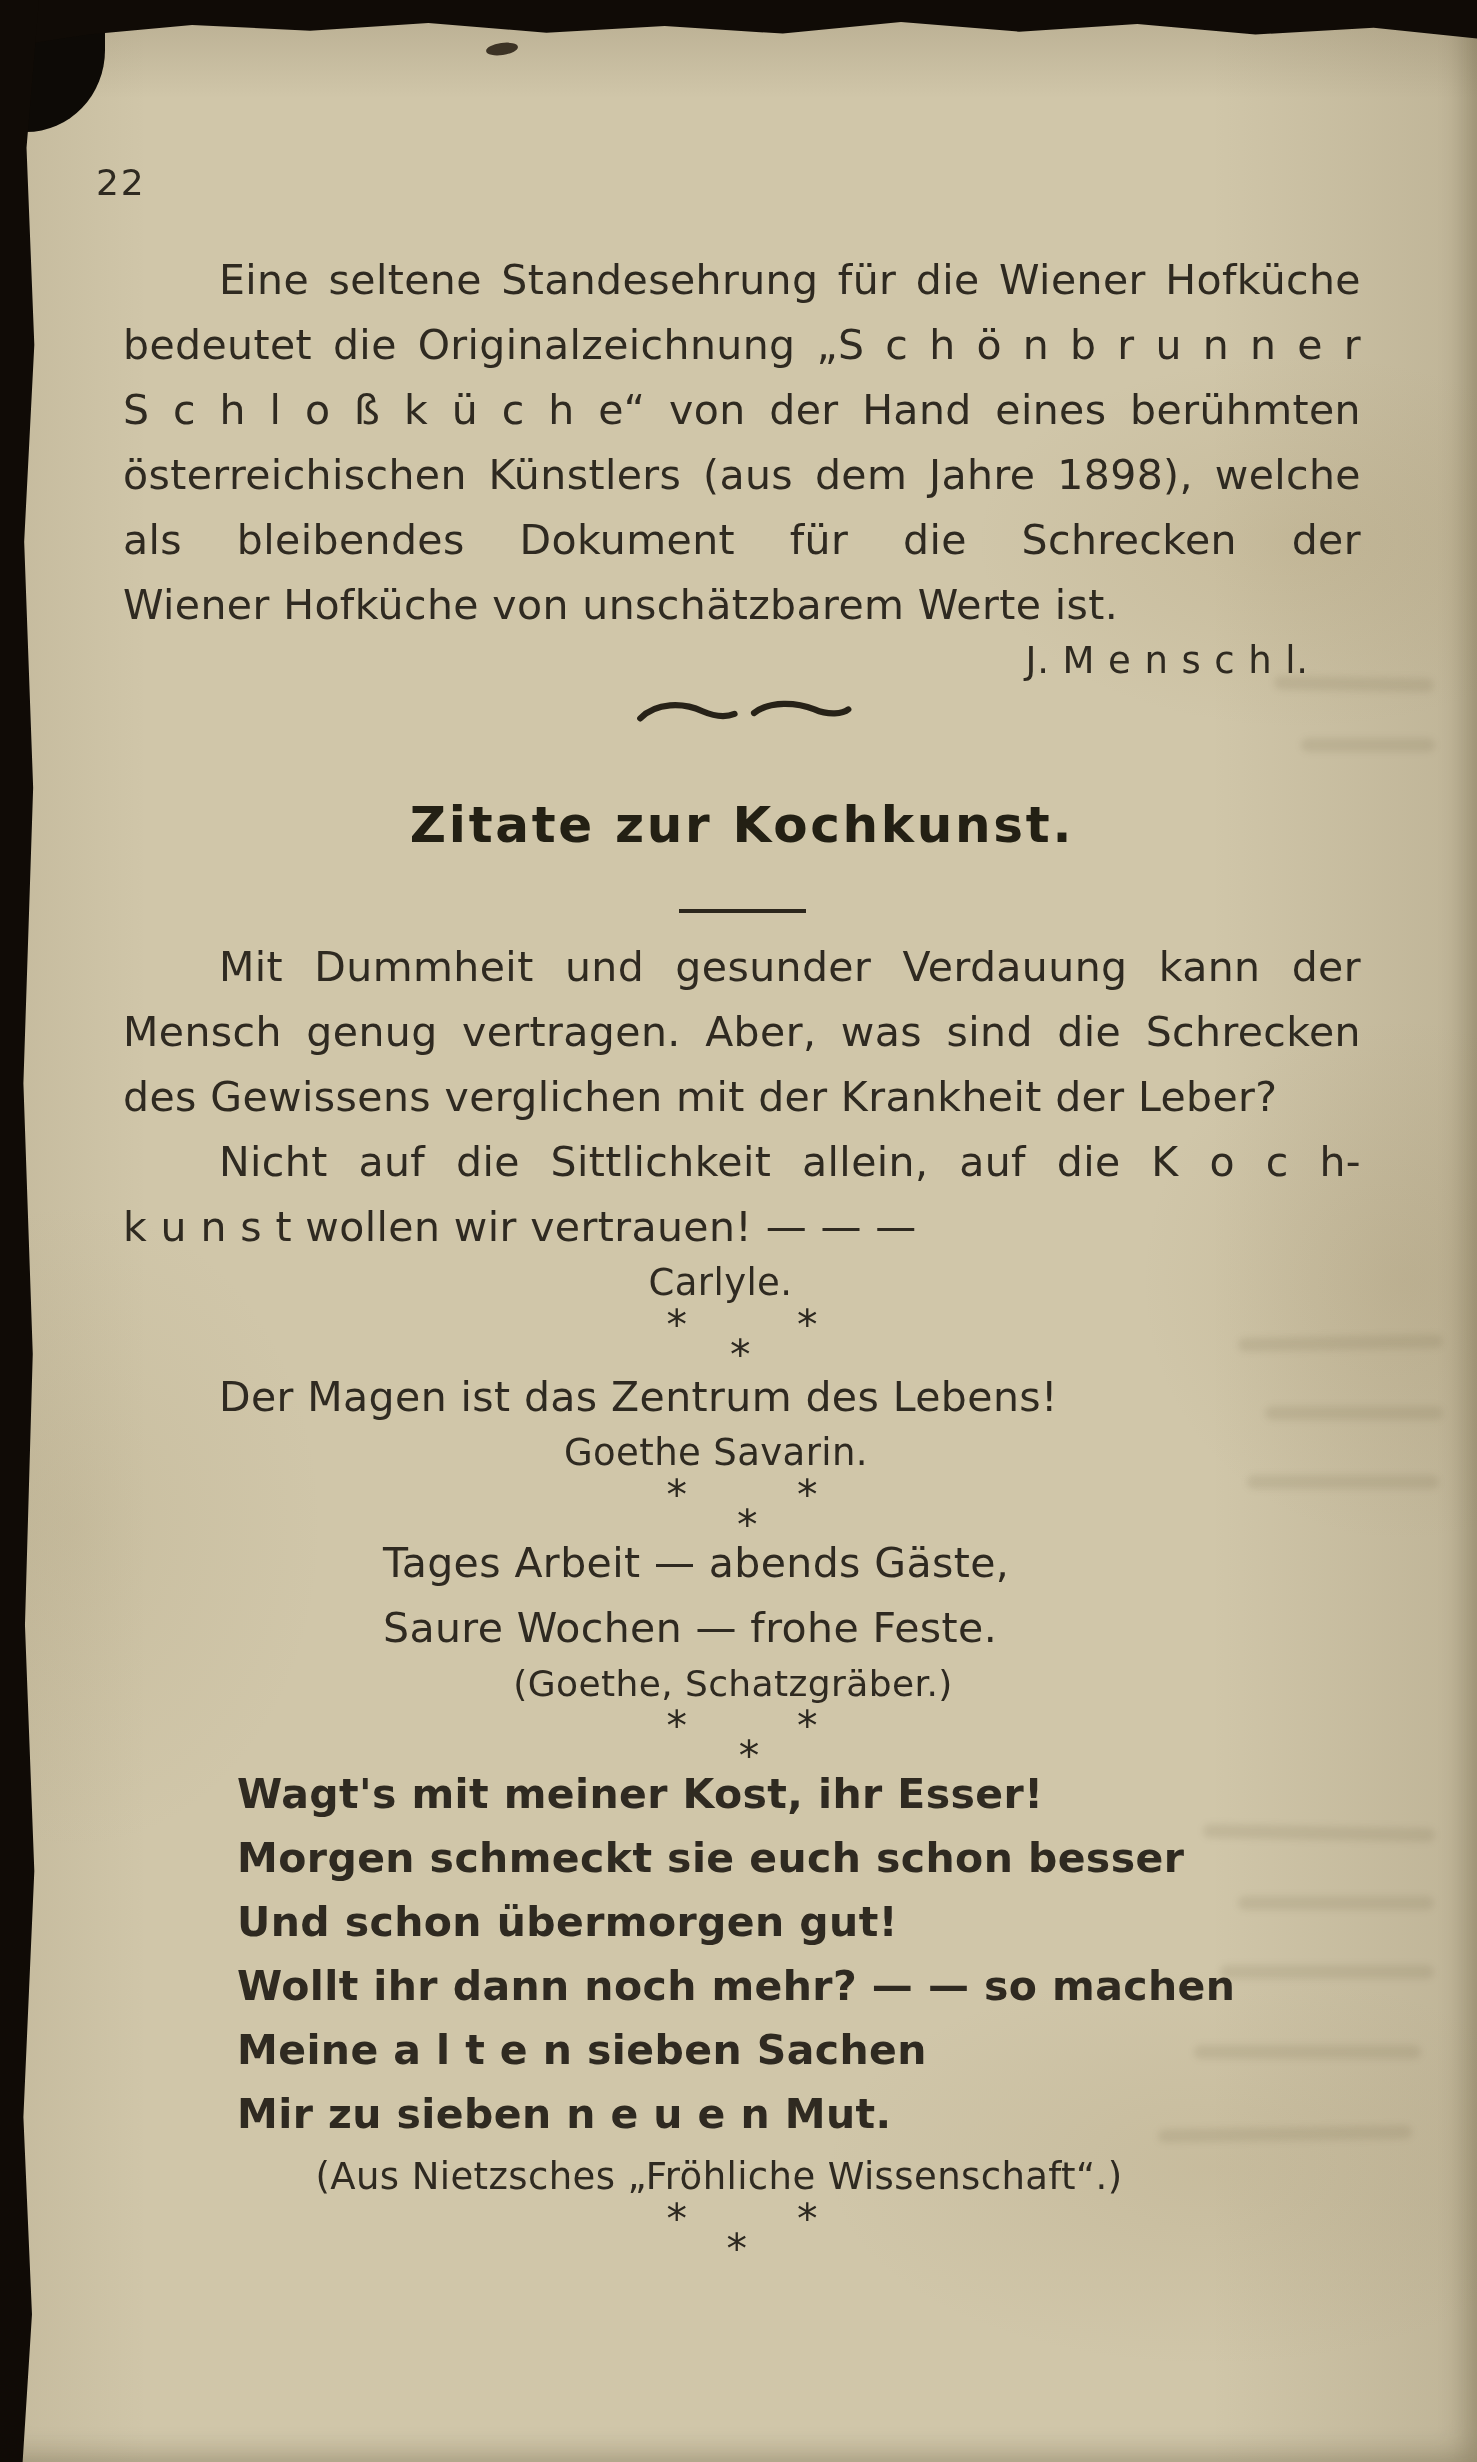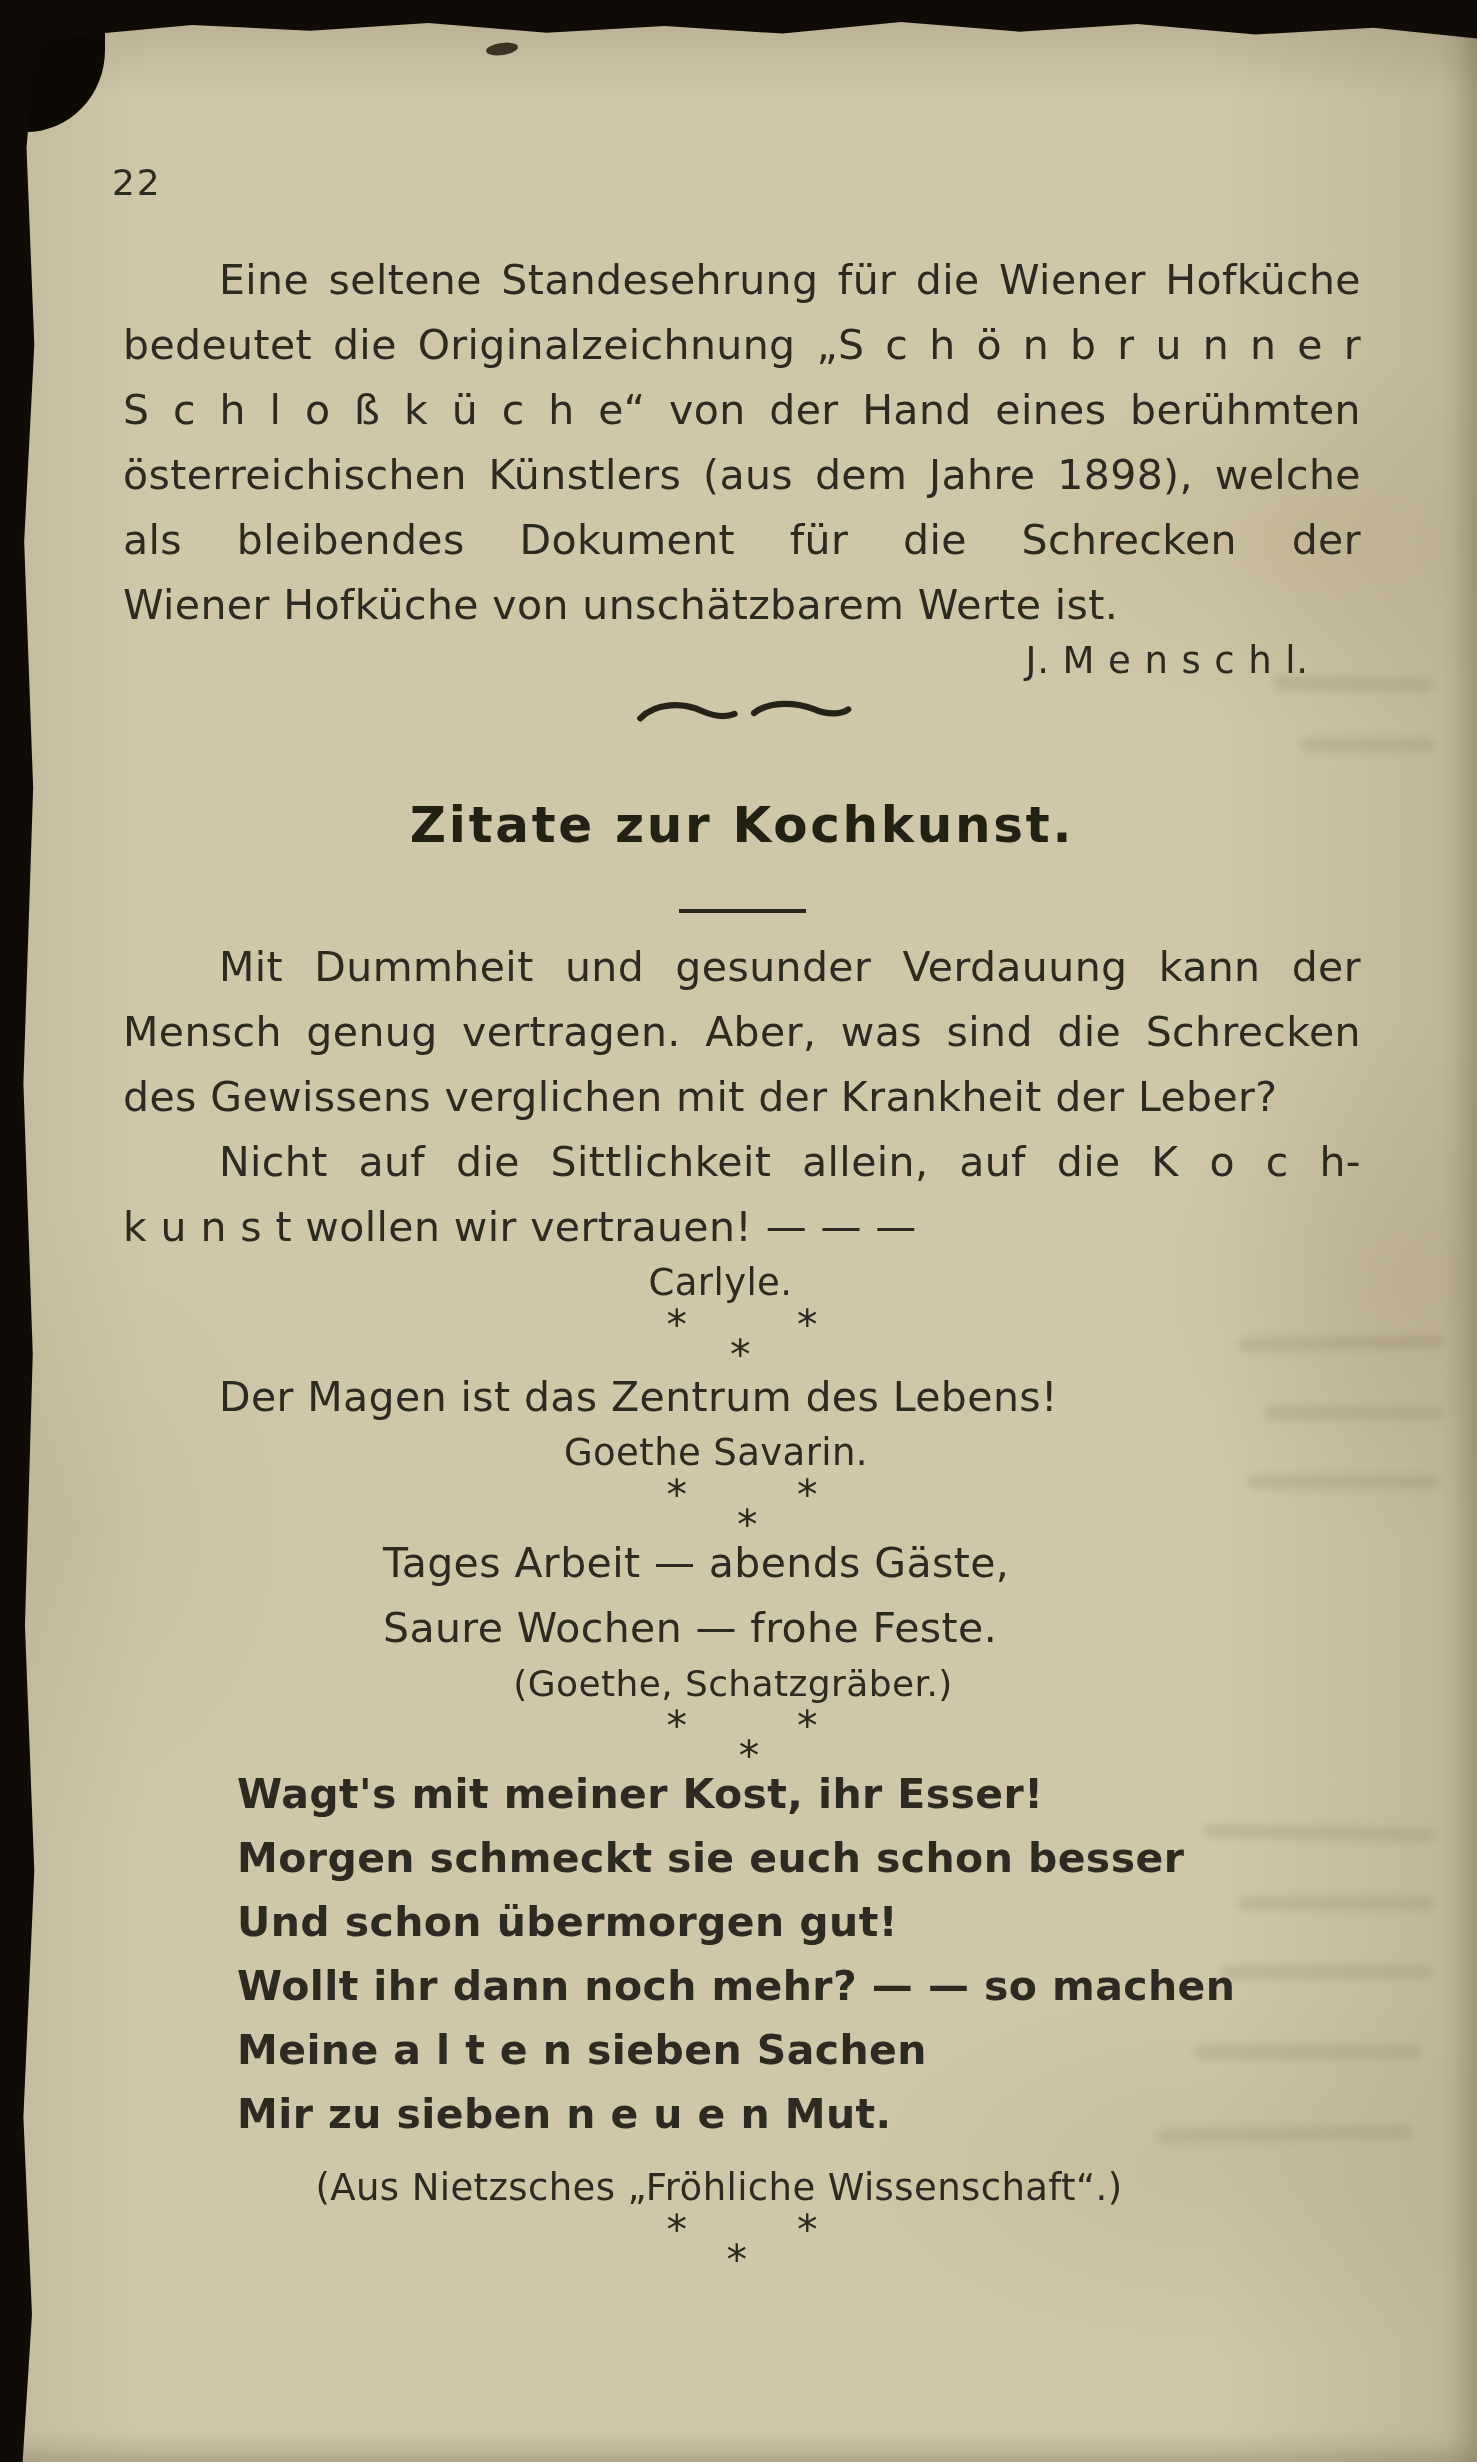--- a/index.html
+++ b/index.html
@@ -58,21 +58,21 @@
   .b3  { left: 1238px; top: 1336px; width: 205px; transform: rotate(-1deg); }
   .b4  { left: 1265px; top: 1406px; width: 178px; }
   .b5  { left: 1247px; top: 1475px; width: 192px; }
   .b6  { left: 1203px; top: 1826px; width: 232px; transform: rotate(1deg); }
   .b7  { left: 1238px; top: 1896px; width: 196px; }
   .b8  { left: 1220px; top: 1965px; width: 214px; }
   .b9  { left: 1194px; top: 2045px; width: 227px; }
   .b10 { left: 1158px; top: 2127px; width: 254px; transform: rotate(-1deg); }
 
   .page-number {
-    position: absolute; left: 112px; top: 162px;
+    position: absolute; left: 96px; top: 162px;
     font-size: 36px; letter-spacing: 1.8px; z-index: 4;
   }
   .content {
     position: absolute; left: 123px; top: 0; width: 1238px; z-index: 4;
   }
   .body-text { font-size: 41px; line-height: 65px; letter-spacing: 0.4px; }
   .jline { text-align: justify; text-align-last: justify; }
   .jlast { text-align-last: left; }
   .indent { text-indent: 96px; }
 
@@ -92,21 +92,21 @@
   }
   .heading-rule { width: 127px; height: 4.5px; background: #2b261c; margin: 55px auto 0; }
 
   .q1p1 { margin-top: 22px; }
   .q1p2 { margin-top: 0; }
 
   .attribution { text-align: center; font-size: 37px; line-height: 46px; letter-spacing: 0.4px; }
   .attr-carlyle   { padding-right: 43px; }
   .attr-brillat   { padding-right: 52px; }
   .attr-goethe    { padding-right: 18px; font-size: 36px; }
-  .attr-nietzsche { padding-right: 46px; margin-top: 19px; }
+  .attr-nietzsche { padding-right: 46px; margin-top: 8px; }
 
   .ast { text-align: center; height: 55px; font-size: 41px; line-height: 39px; color: #2c2820; }
   .ast .row span { display: inline-block; margin: 0 55px; }
   .ast .bottom { margin-top: -9px; }
   .ast-1 .bottom span { transform: translateX(-1.8px); display:inline-block; }
   .ast-2 .bottom span { transform: translateX(5.3px);  display:inline-block; }
   .ast-3 .bottom span { transform: translateX(7.1px);  display:inline-block; }
   .ast-4 .bottom span { transform: translateX(-5.3px); display:inline-block; }
 
   .single-line { }

